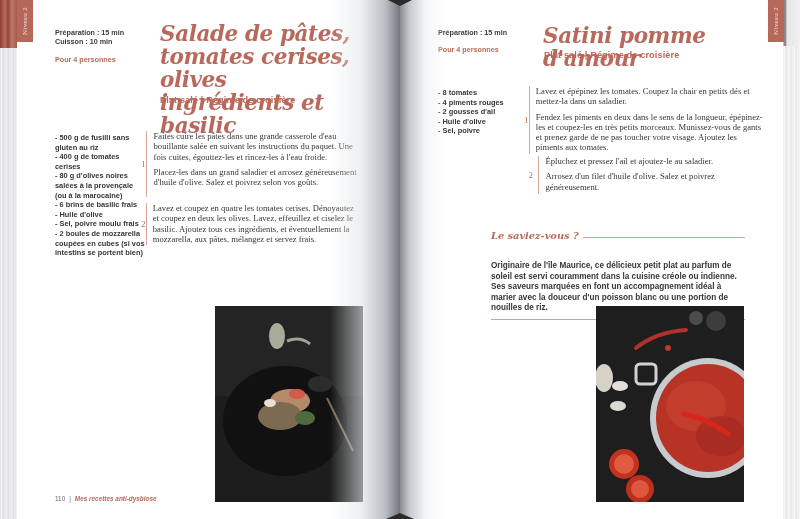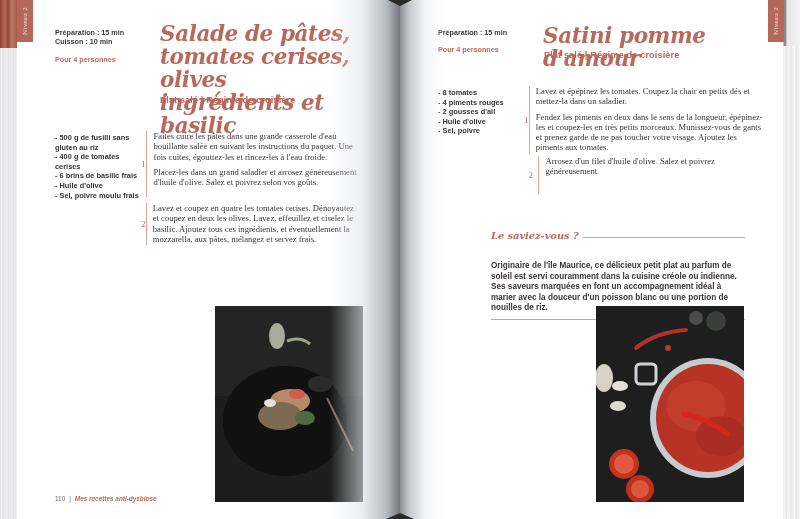--- a/index.html
+++ b/index.html
@@ -90,23 +90,25 @@
   <div class="title" style="left:160px; top:22px; width:220px;">
     <div>Salade de pâtes,</div>
     <div>tomates cerises, olives</div>
     <div>ingrédients et basilic</div>
   </div>
   <div class="subtitle" style="left:160px; top:95px;">Plat salé | Régime de croisière</div>
 
   <ul class="ingredients" style="left:55px; top:133px; width:90px;">
     <li>- 500 g de fusilli sans gluten au riz</li>
     <li>- 400 g de tomates cerises</li>
+    <li>- 80 g d'olives noires salées à la provençale (ou à la marocaine)</li>
     <li>- 6 brins de basilic frais</li>
     <li>- Huile d'olive</li>
     <li>- Sel, poivre moulu frais</li>
+    <li>- 2 boules de mozzarella coupées en cubes (si vos intestins se portent bien)</li>
   </ul>
 
   <div class="step" style="left:141px; top:131px; width:220px; height:66px;">
     <div class="step-num">1</div>
     <div class="step-bar"></div>
     <div class="step-body">
       <p>Faites cuire les pâtes dans une grande casserole d'eau bouillante salée en suivant les instructions du paquet. Une fois cuites, égouttez-les et rincez-les à l'eau froide.</p>
       <p>Placez-les dans un grand saladier et arrosez généreusement d'huile d'olive. Salez et poivrez selon vos goûts.</p>
     </div>
   </div>
@@ -163,20 +165,21 @@
     <div class="step-bar"></div>
     <div class="step-body">
       <p>Lavez et épépinez les tomates. Coupez la chair en petits dés et mettez-la dans un saladier.</p>
       <p>Fendez les piments en deux dans le sens de la longueur, épépinez-les et coupez-les en très petits morceaux. Munissez-vous de gants et prenez garde de ne pas toucher votre visage. Ajoutez les piments aux tomates.</p>
     </div>
   </div>
   <div class="step" style="left:524px; top:156px; width:240px; height:38px;">
     <div class="step-num">2</div>
     <div class="step-bar"></div>
     <div class="step-body">
+      <p>Épluchez et pressez l'ail et ajoutez-le au saladier.</p>
       <p>Arrosez d'un filet d'huile d'olive. Salez et poivrez généreusement.</p>
     </div>
   </div>
 
   <div class="tip">
     <div class="tip-head">
       <span class="tip-title">Le saviez-vous ?</span>
       <span class="tip-rule"></span>
     </div>
     <div class="tip-text">Originaire de l'île Maurice, ce délicieux petit plat au parfum de soleil est servi couramment dans la cuisine créole ou  indienne. Ses saveurs marquées en font un accompagnement idéal à marier avec la douceur d'un poisson blanc ou  une portion de nouilles de riz.</div>

